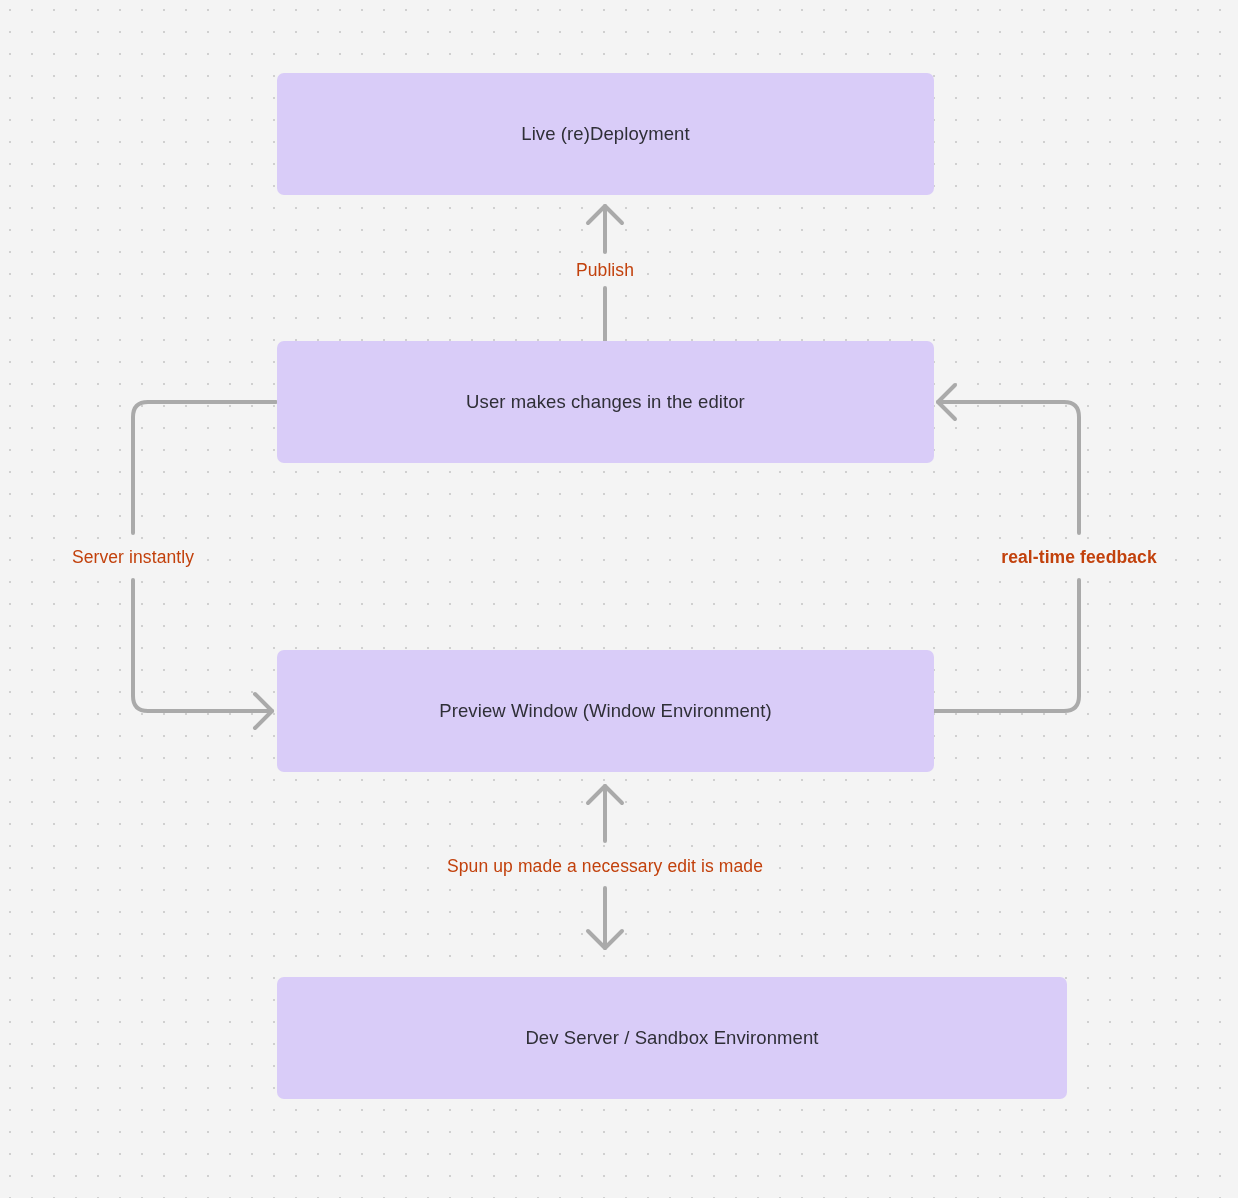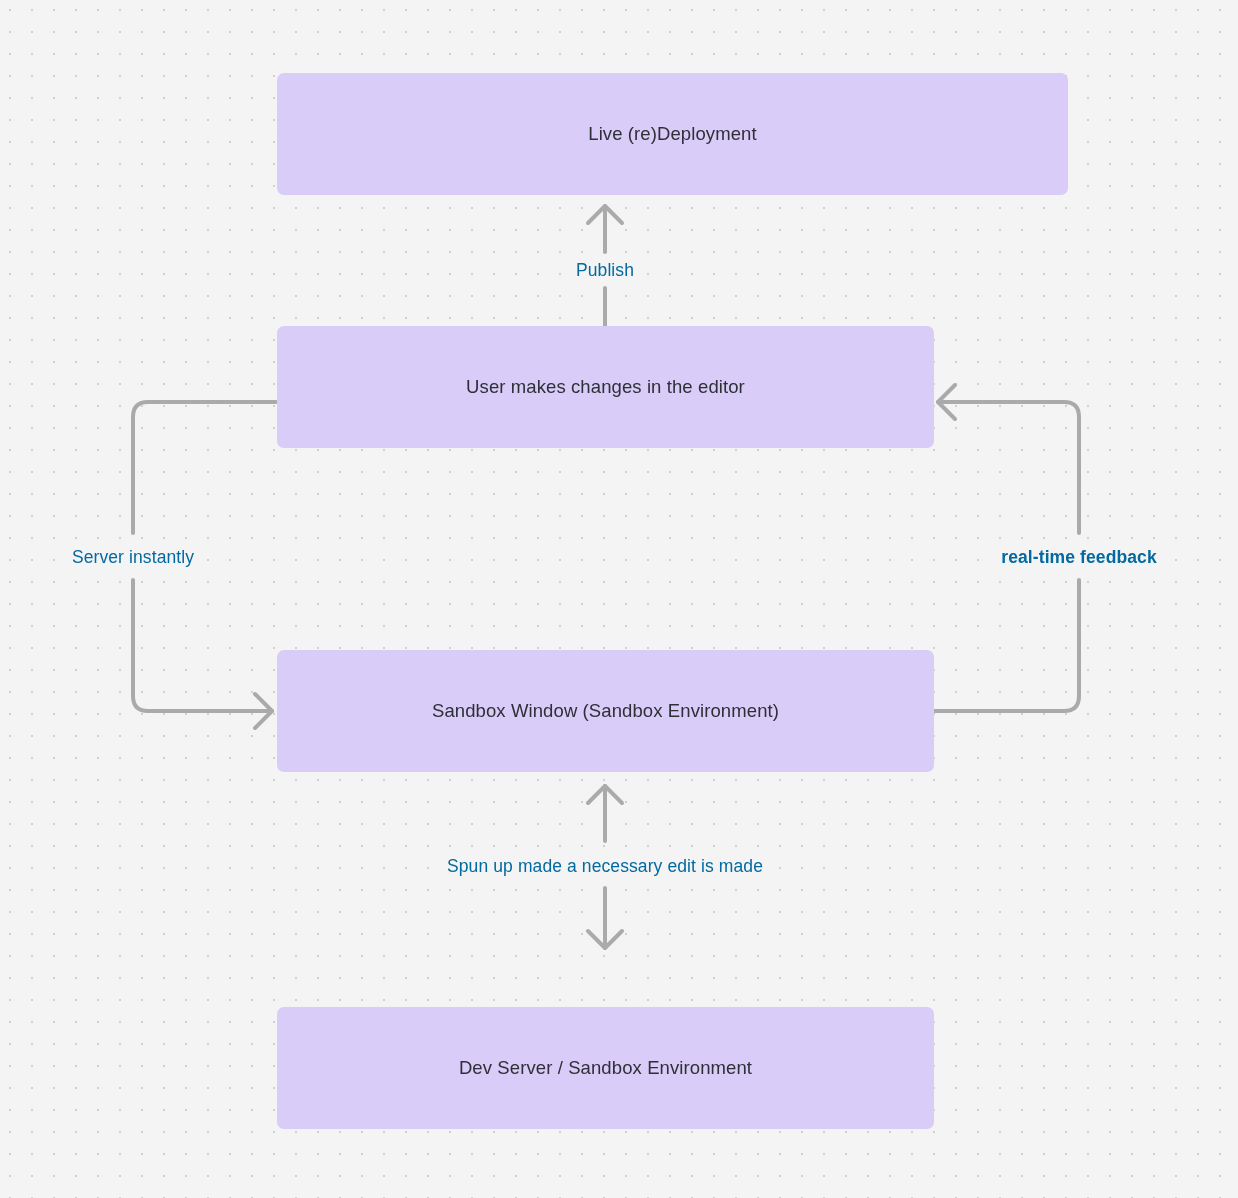--- a/index.html
+++ b/index.html
@@ -31,21 +31,21 @@
     font-family: "Liberation Sans", sans-serif;
     font-size: 18.5px;
     color: #2f2f37;
     letter-spacing: 0.1px;
     white-space: nowrap;
   }
   .edge-label {
     position: absolute;
     font-family: "Liberation Sans", sans-serif;
     font-size: 17.5px;
-    color: #0369a1;
+    color: #c2410c;
     white-space: nowrap;
     background: #f4f4f4;
     padding: 2px 7px;
     transform: translate(-50%, -50%);
     letter-spacing: 0.1px;
   }
   .edge-svg {
     position: absolute;
     left: 0;
     top: 0;
@@ -88,33 +88,33 @@
     </g>
 
     <g>
       <path class="edge-path" d="M 605 841 L 605 786"></path>
       <path class="edge-path" d="M 588 803 L 605 786 L 622 803"></path>
       <path class="edge-path" d="M 605 888 L 605 948"></path>
       <path class="edge-path" d="M 588 931 L 605 948 L 622 931"></path>
     </g>
   </svg>
 
-  <div class="node" style="left:277px; top:73px; width:791px; height:122px;">
+  <div class="node" style="left:277px; top:73px; width:657px; height:122px;">
     <span class="node-label">Live (re)Deployment</span>
   </div>
 
-  <div class="node" style="left:277px; top:326px; width:657px; height:122px;">
+  <div class="node" style="left:277px; top:341px; width:657px; height:122px;">
     <span class="node-label">User makes changes in the editor</span>
   </div>
 
   <div class="node" style="left:277px; top:650px; width:657px; height:122px;">
-    <span class="node-label">Sandbox Window (Sandbox Environment)</span>
+    <span class="node-label">Preview Window (Window Environment)</span>
   </div>
 
-  <div class="node" style="left:277px; top:1007px; width:657px; height:122px;">
+  <div class="node" style="left:277px; top:977px; width:790px; height:122px;">
     <span class="node-label">Dev Server / Sandbox Environment</span>
   </div>
 
   <div class="edge-label" style="left:605px; top:270px;">Publish</div>
 
   <div class="edge-label" style="left:133px; top:557px;">Server instantly</div>
 
   <div class="edge-label" style="left:1079px; top:557px;font-weight:bold;">real-time feedback</div>
 
   <div class="edge-label" style="left:605px; top:866px;">Spun up made a necessary edit is made</div>

